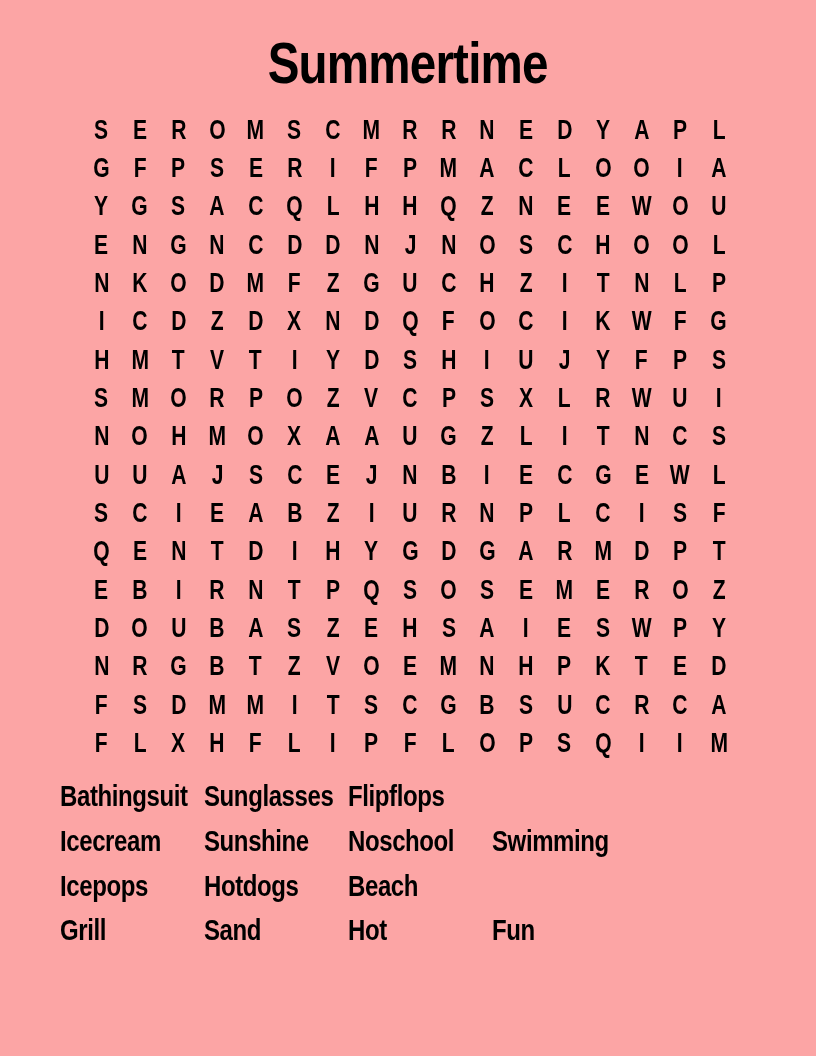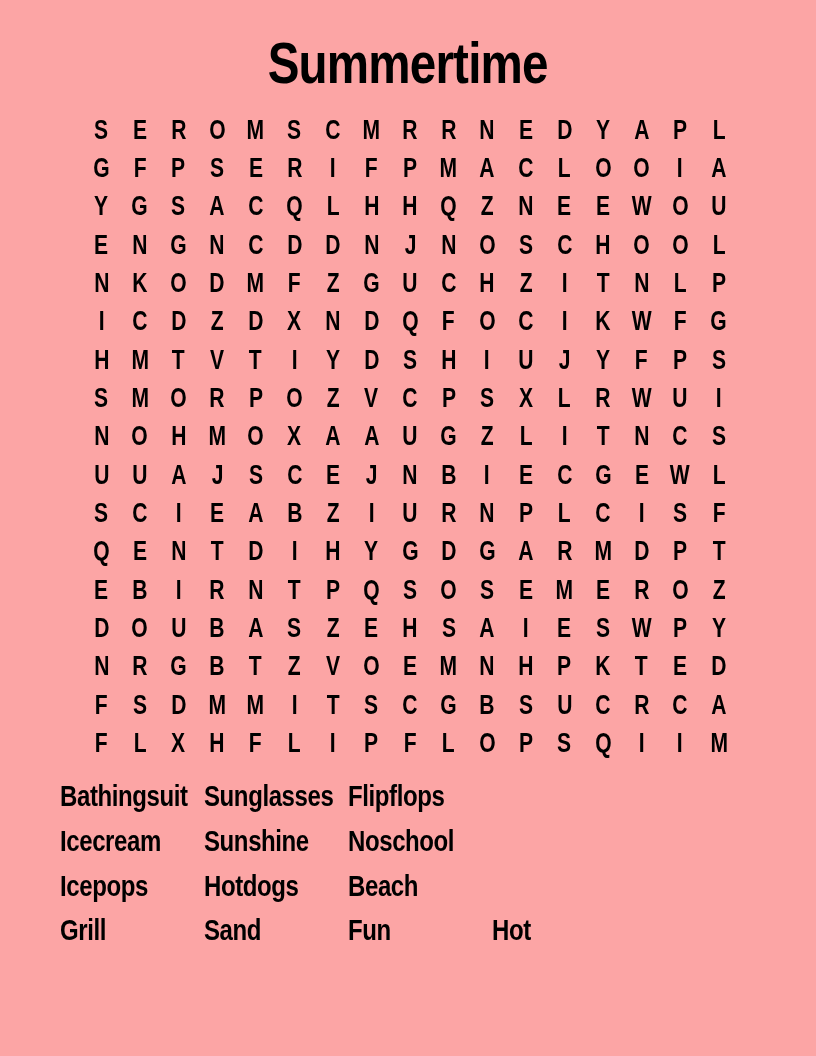--- a/index.html
+++ b/index.html
@@ -962,26 +962,27 @@
   <div class="words" id="words">
       <div class="word-row">
         <div class="word-cell"><span class="cond-left">Bathingsuit</span></div>
         <div class="word-cell"><span class="cond-left">Sunglasses</span></div>
         <div class="word-cell"><span class="cond-left">Flipflops</span></div>
       </div>
       <div class="word-row">
         <div class="word-cell"><span class="cond-left">Icecream</span></div>
         <div class="word-cell"><span class="cond-left">Sunshine</span></div>
         <div class="word-cell"><span class="cond-left">Noschool</span></div>
+        <div class="word-cell"><span class="cond-left">Swimming</span></div>
       </div>
       <div class="word-row">
         <div class="word-cell"><span class="cond-left">Icepops</span></div>
         <div class="word-cell"><span class="cond-left">Hotdogs</span></div>
         <div class="word-cell"><span class="cond-left">Beach</span></div>
       </div>
       <div class="word-row">
         <div class="word-cell"><span class="cond-left">Grill</span></div>
         <div class="word-cell"><span class="cond-left">Sand</span></div>
+        <div class="word-cell"><span class="cond-left">Hot</span></div>
         <div class="word-cell"><span class="cond-left">Fun</span></div>
-        <div class="word-cell"><span class="cond-left">Hot</span></div>
       </div>
     </div>
 </div>
 
 </body></html>

